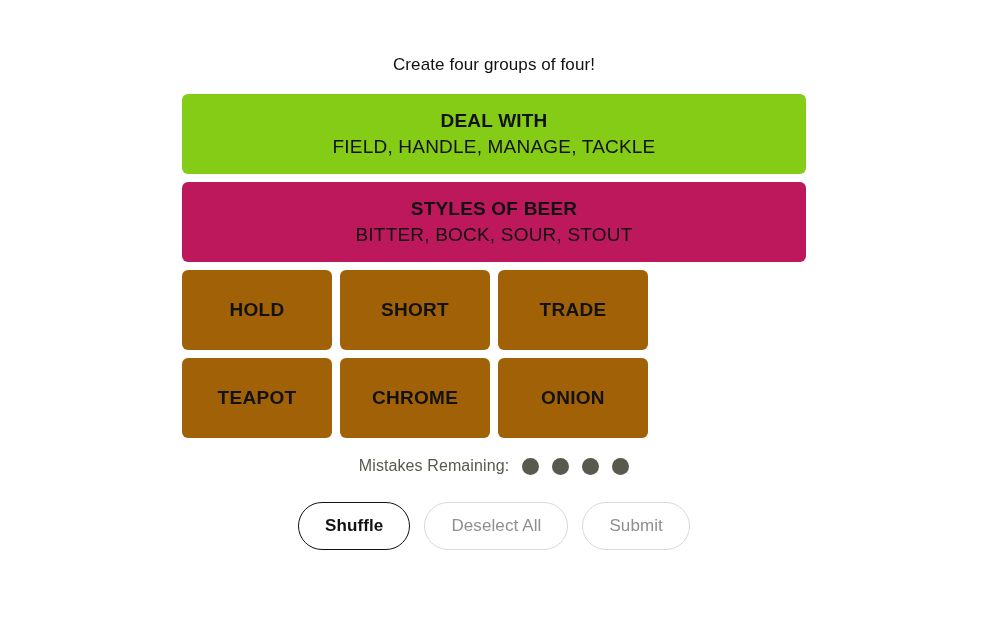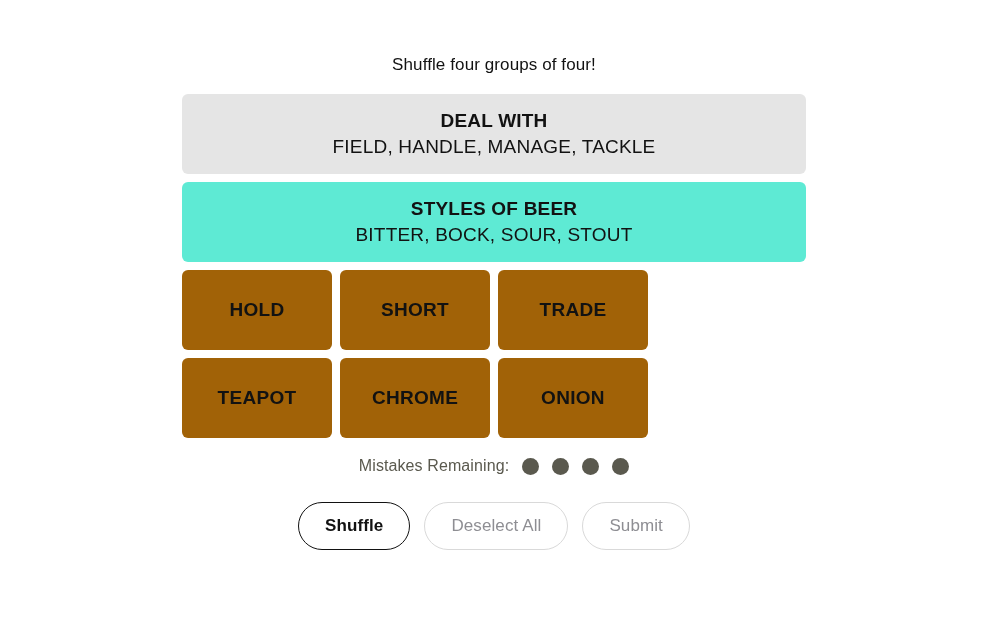--- a/index.html
+++ b/index.html
@@ -159,30 +159,30 @@
     color: #8e8e93;
     font-weight: 400;
     cursor: default;
   }
 </style>
 </head>
 <body>
 
 <div class="page">
 
-  <div class="subtitle">Shuffle four groups of four!</div>
+  <div class="subtitle">Create four groups of four!</div>
 
   <div class="board">
 
-    <div class="solved-row" style="background: #e5e5e5;">
+    <div class="solved-row" style="background: #84cc16;">
       <div class="solved-title">DEAL WITH</div>
       <div class="solved-members">FIELD, HANDLE, MANAGE, TACKLE</div>
     </div>
 
-    <div class="solved-row" style="background: #5eead4;">
+    <div class="solved-row" style="background: #be185d;">
       <div class="solved-title">STYLES OF BEER</div>
       <div class="solved-members">BITTER, BOCK, SOUR, STOUT</div>
     </div>
 
     <div class="tile-row">
       <div class="tile">HOLD</div>
       <div class="tile">SHORT</div>
       <div class="tile">TRADE</div>
     </div>
 

